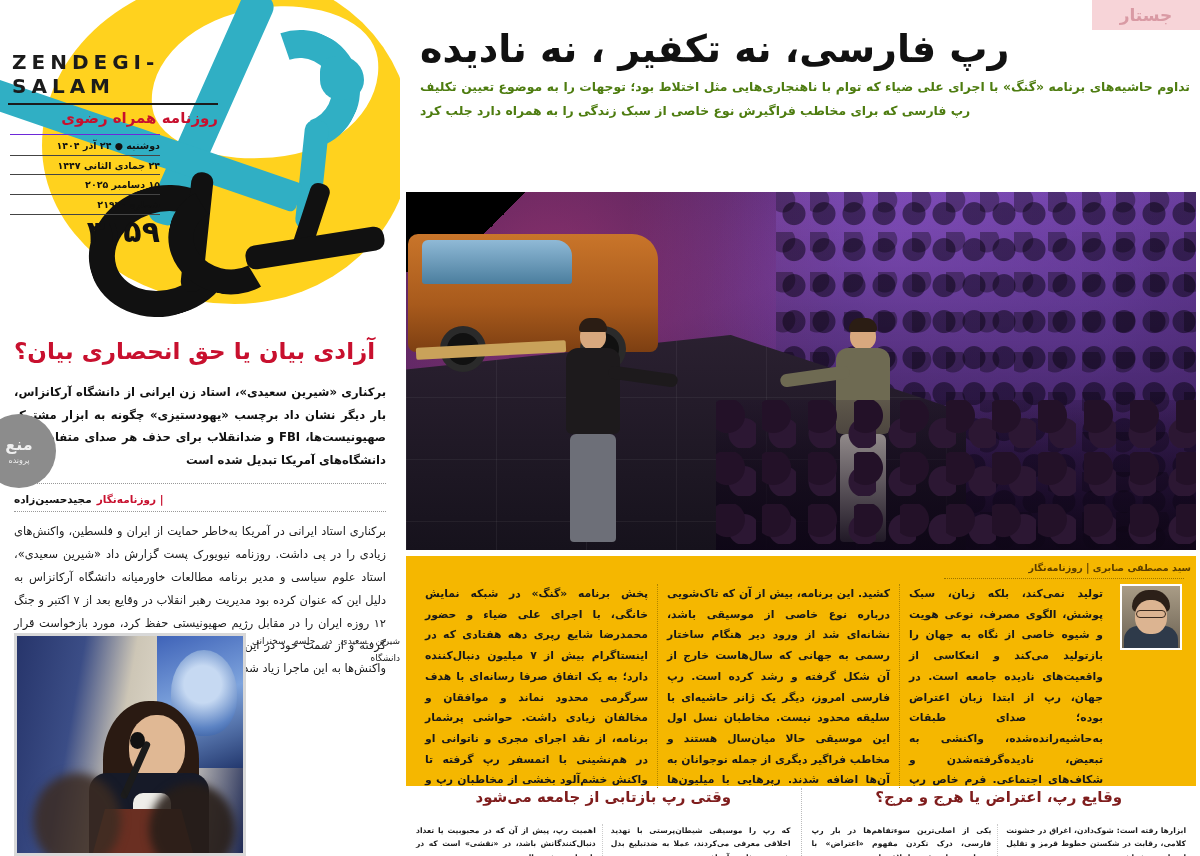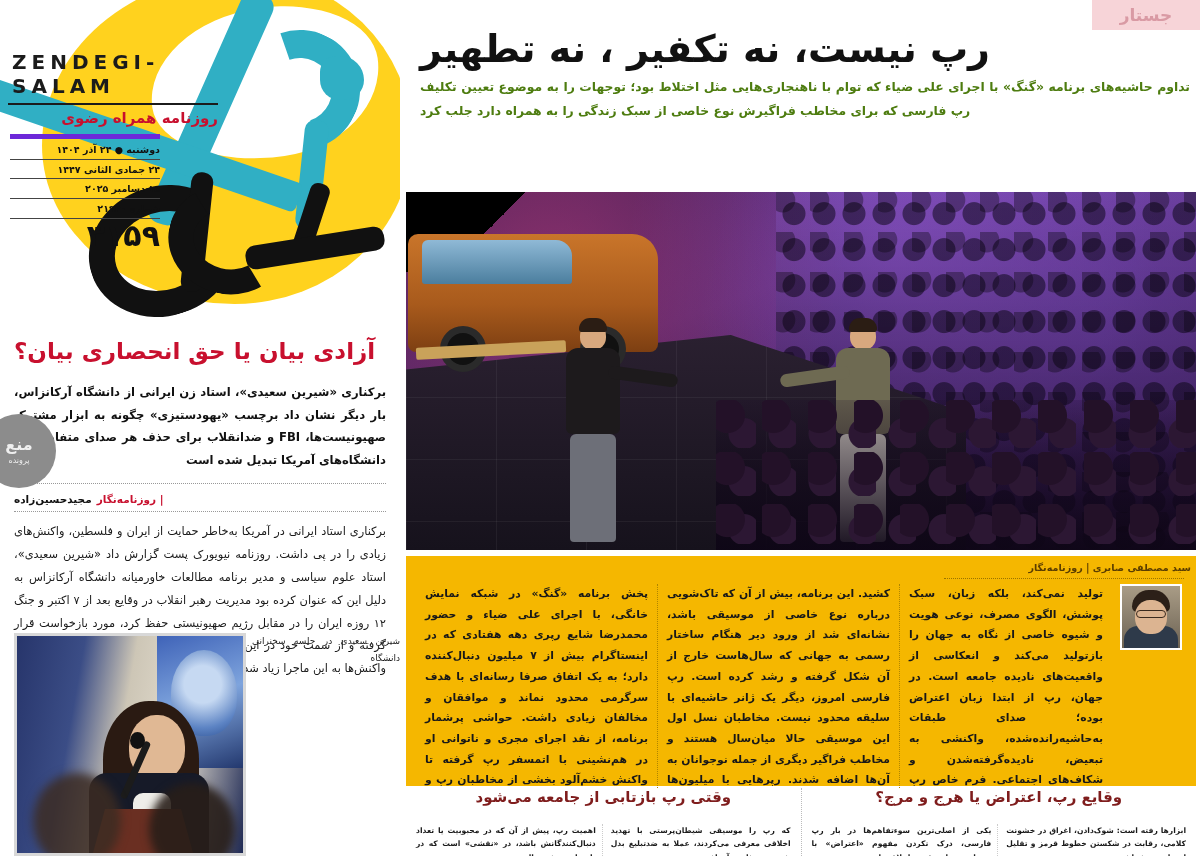--- a/index.html
+++ b/index.html
@@ -149,21 +149,21 @@
   }
   .mh-sub {
     font-size: 15px;
     color: #C8102E;
     font-weight: 700;
     text-align: right;
     padding-left: 4px;
   }
   .mh-dates {
     margin-top: 7px;
-    border-top: 5px solid #6d28d9;
+    border-top: 1px solid #6d28d9;
     padding-top: 3px;
     width: 150px;
     margin-right: 58px;
   }
   .mh-date-line {
     font-size: 9.5px;
     color: #111;
     text-align: right;
     line-height: 1.65;
     border-bottom: 1px solid #444;
@@ -640,21 +640,21 @@
         <div class="mh-date-line">۱۵ دسامبر ۲۰۲۵</div>
         <div class="mh-date-line">شماره ۲۱۹۴۰</div>
         <div class="mh-issue">۳۱۵۹</div>
       </div>
     </div>
   </div>
 
   <div class="section-badge">جستار</div>
 
   <div class="headline-wrap">
-    <div class="main-headline">رپ نیست، نه تکفیر ، نه تطهیر</div>
+    <div class="main-headline">رپ فارسی، نه تکفیر ، نه نادیده</div>
     <div class="main-deck">تداوم حاشیه‌های برنامه «گنگ» با اجرای علی ضیاء که توام با ناهنجاری‌هایی مثل اختلاط بود؛ توجهات را به موضوع تعیین تکلیف رپ فارسی که برای مخاطب فراگیرش نوع خاصی از سبک زندگی را به همراه دارد جلب کرد</div>
   </div>
 
   <div class="main-photo">
     <div class="mp-bg"></div>
     <div class="mp-crowd"></div>
     <div class="mp-stage"></div>
     <div class="mp-lightbar"></div>
     <div class="mp-car">
       <div class="mp-car-win"></div>

